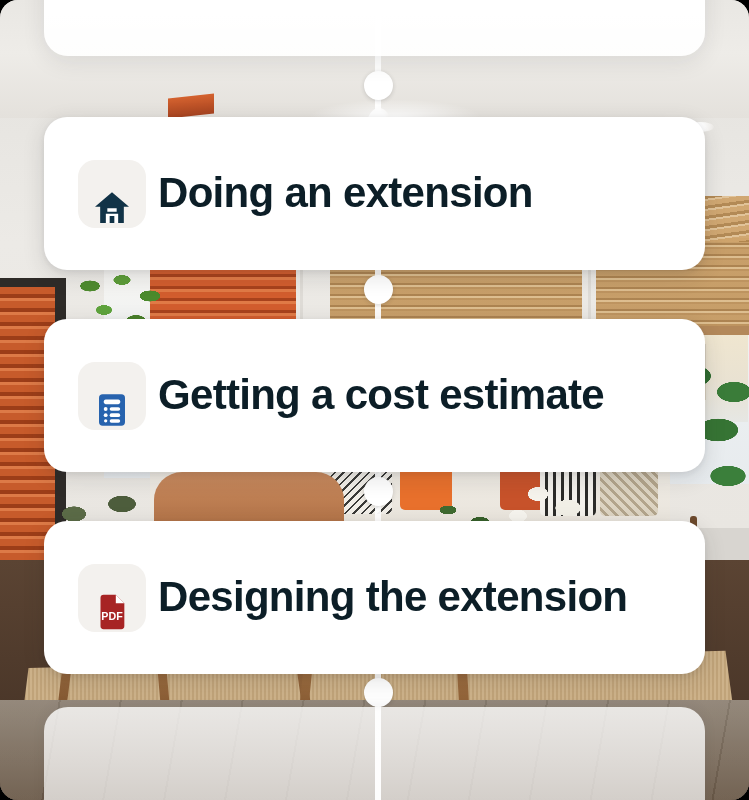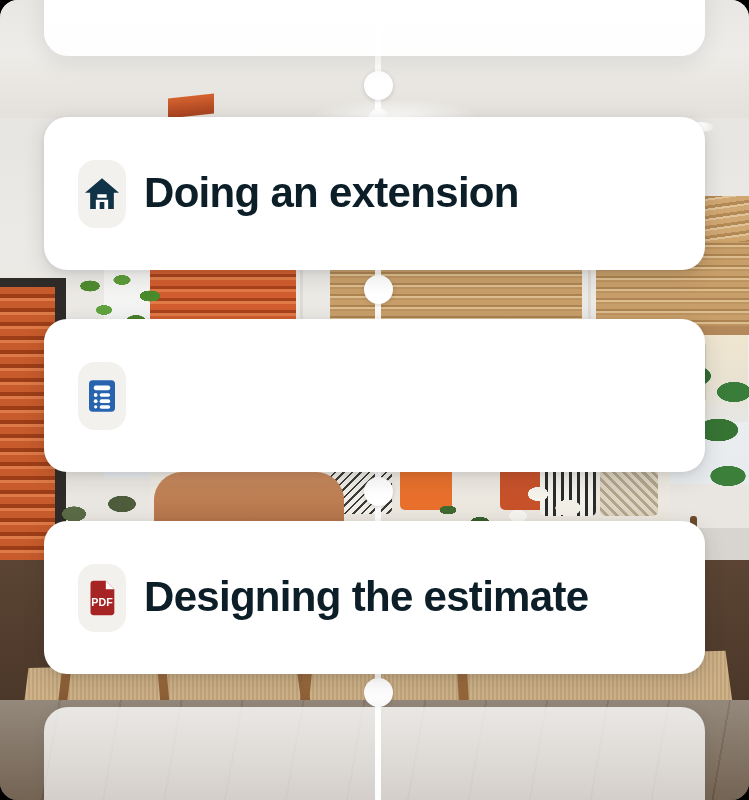--- a/index.html
+++ b/index.html
@@ -317,25 +317,25 @@
     box-shadow: 0 -2px 14px rgba(40,40,45,.06);
   }
 
   #card-extension { top: 117px; }
   #card-estimate  { top: 319px; }
   #card-interior  { top: 521px; }
 
   
   .icon-tile {
     flex: 0 0 auto;
-    width: 48px; height: 68px;
+    width: 68px; height: 68px;
     border-radius: 17px;
     background: #f3f1ee;
-    display: flex; align-items: center; justify-content: center;
-    margin-right: 18px;
+    display: flex; align-items: flex-end; justify-content: center;
+    margin-right: 12px;
   }
   .icon-tile svg { display: block; }
 
   .card-label {
     font-size: 42px;
     font-weight: bold;
     letter-spacing: -0.7px;
     color: #0c1e27;
     line-height: 1.05;
     white-space: nowrap;
@@ -431,28 +431,29 @@
         <rect x="4.2" y="2.6" width="15.6" height="18.8" rx="2.2" fill="#2763ae"></rect>
         <rect x="7.1" y="5.7" width="9.8" height="2.8" rx="1.1" fill="#ffffff"></rect>
         <circle cx="8.2" cy="11.4" r="1.15" fill="#ffffff"></circle>
         <rect x="10.6" y="10.3" width="6.3" height="2.2" rx="1.1" fill="#ffffff"></rect>
         <circle cx="8.2" cy="15.1" r="1.15" fill="#ffffff"></circle>
         <rect x="10.6" y="14" width="6.3" height="2.2" rx="1.1" fill="#ffffff"></rect>
         <circle cx="8.2" cy="18.5" r="1.0" fill="#ffffff"></circle>
         <rect x="10.6" y="17.5" width="6.3" height="2.1" rx="1.05" fill="#ffffff"></rect>
       </svg>
     </div>
+    <div class="card-label">Getting a cost estimate</div>
   </div>
 
   <div class="card card-full" id="card-interior">
     <div class="icon-tile">
       <svg width="40" height="40" viewBox="0 0 24 24" aria-hidden="true">
         <path d="M5.1 3.6a1.9 1.9 0 0 1 1.9-1.9h7.3l5.1 5.1v13.6a1.9 1.9 0 0 1-1.9 1.9H7a1.9 1.9 0 0 1-1.9-1.9V3.6Z" fill="#a72424"></path>
         <path d="M14.3 1.7 19.4 6.8h-5.1V1.7Z" fill="#ffffff"></path>
         <text x="12" y="16.9" font-family="Liberation Sans, sans-serif" font-size="6.4" font-weight="bold" fill="#ffffff" text-anchor="middle">PDF</text>
       </svg>
     </div>
-    <div class="card-label">Designing the estimate</div>
+    <div class="card-label">Designing the extension</div>
   </div>
 
   <div class="card" id="card-bottom-partial"></div>
 
 </div>
 
 </body></html>

